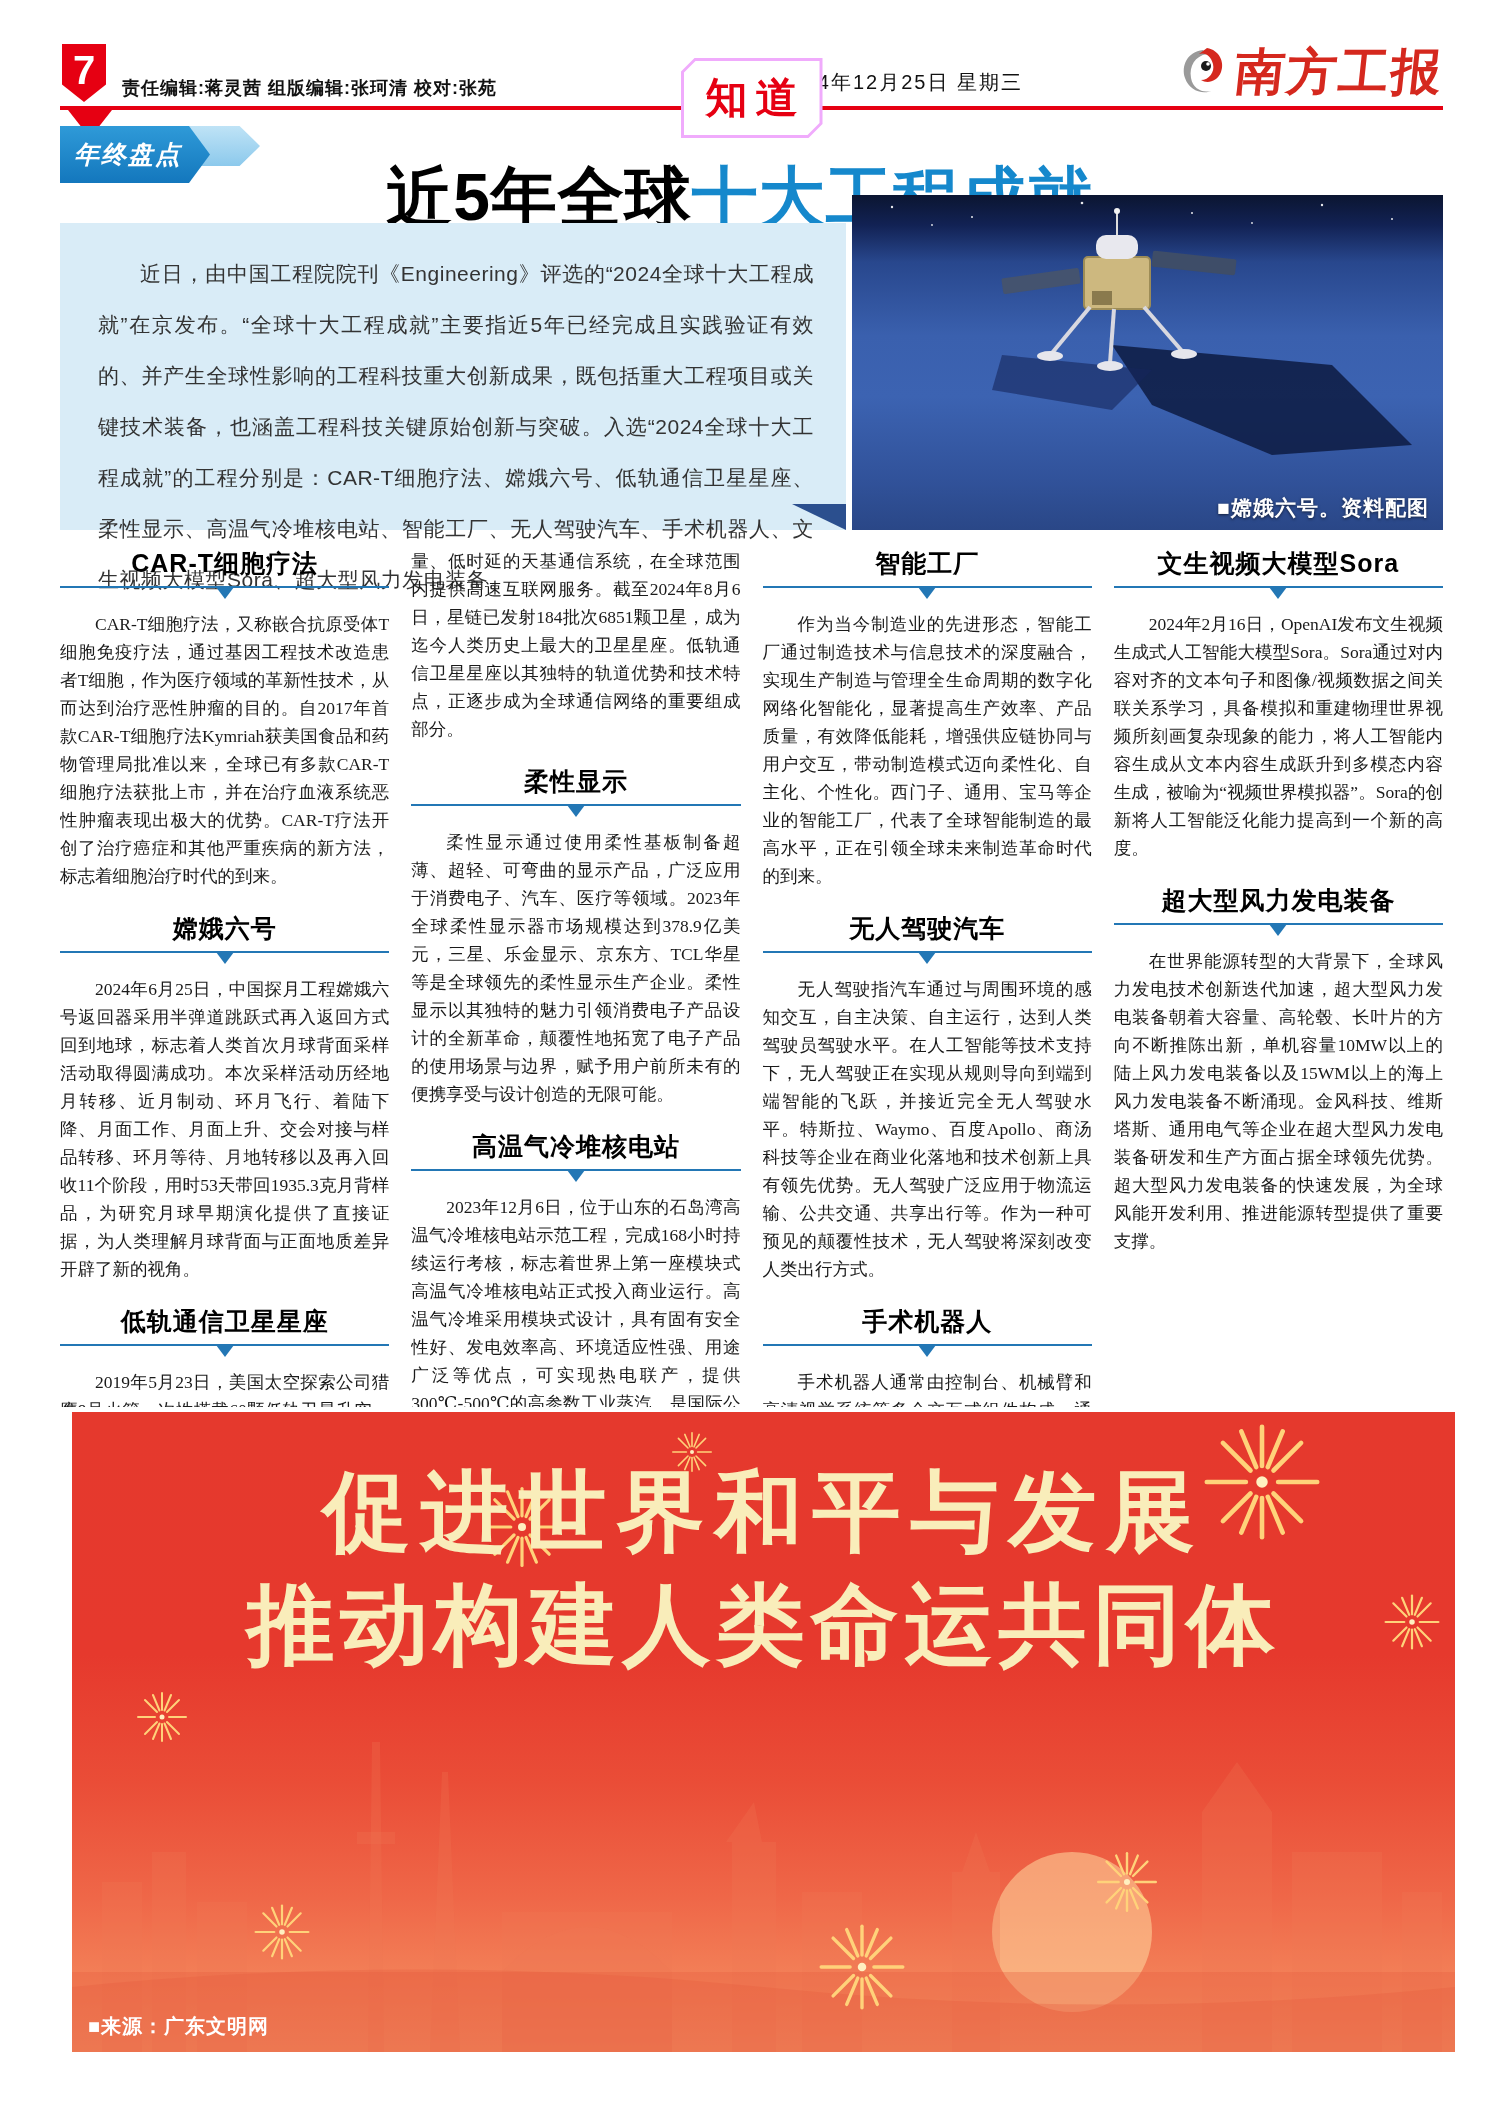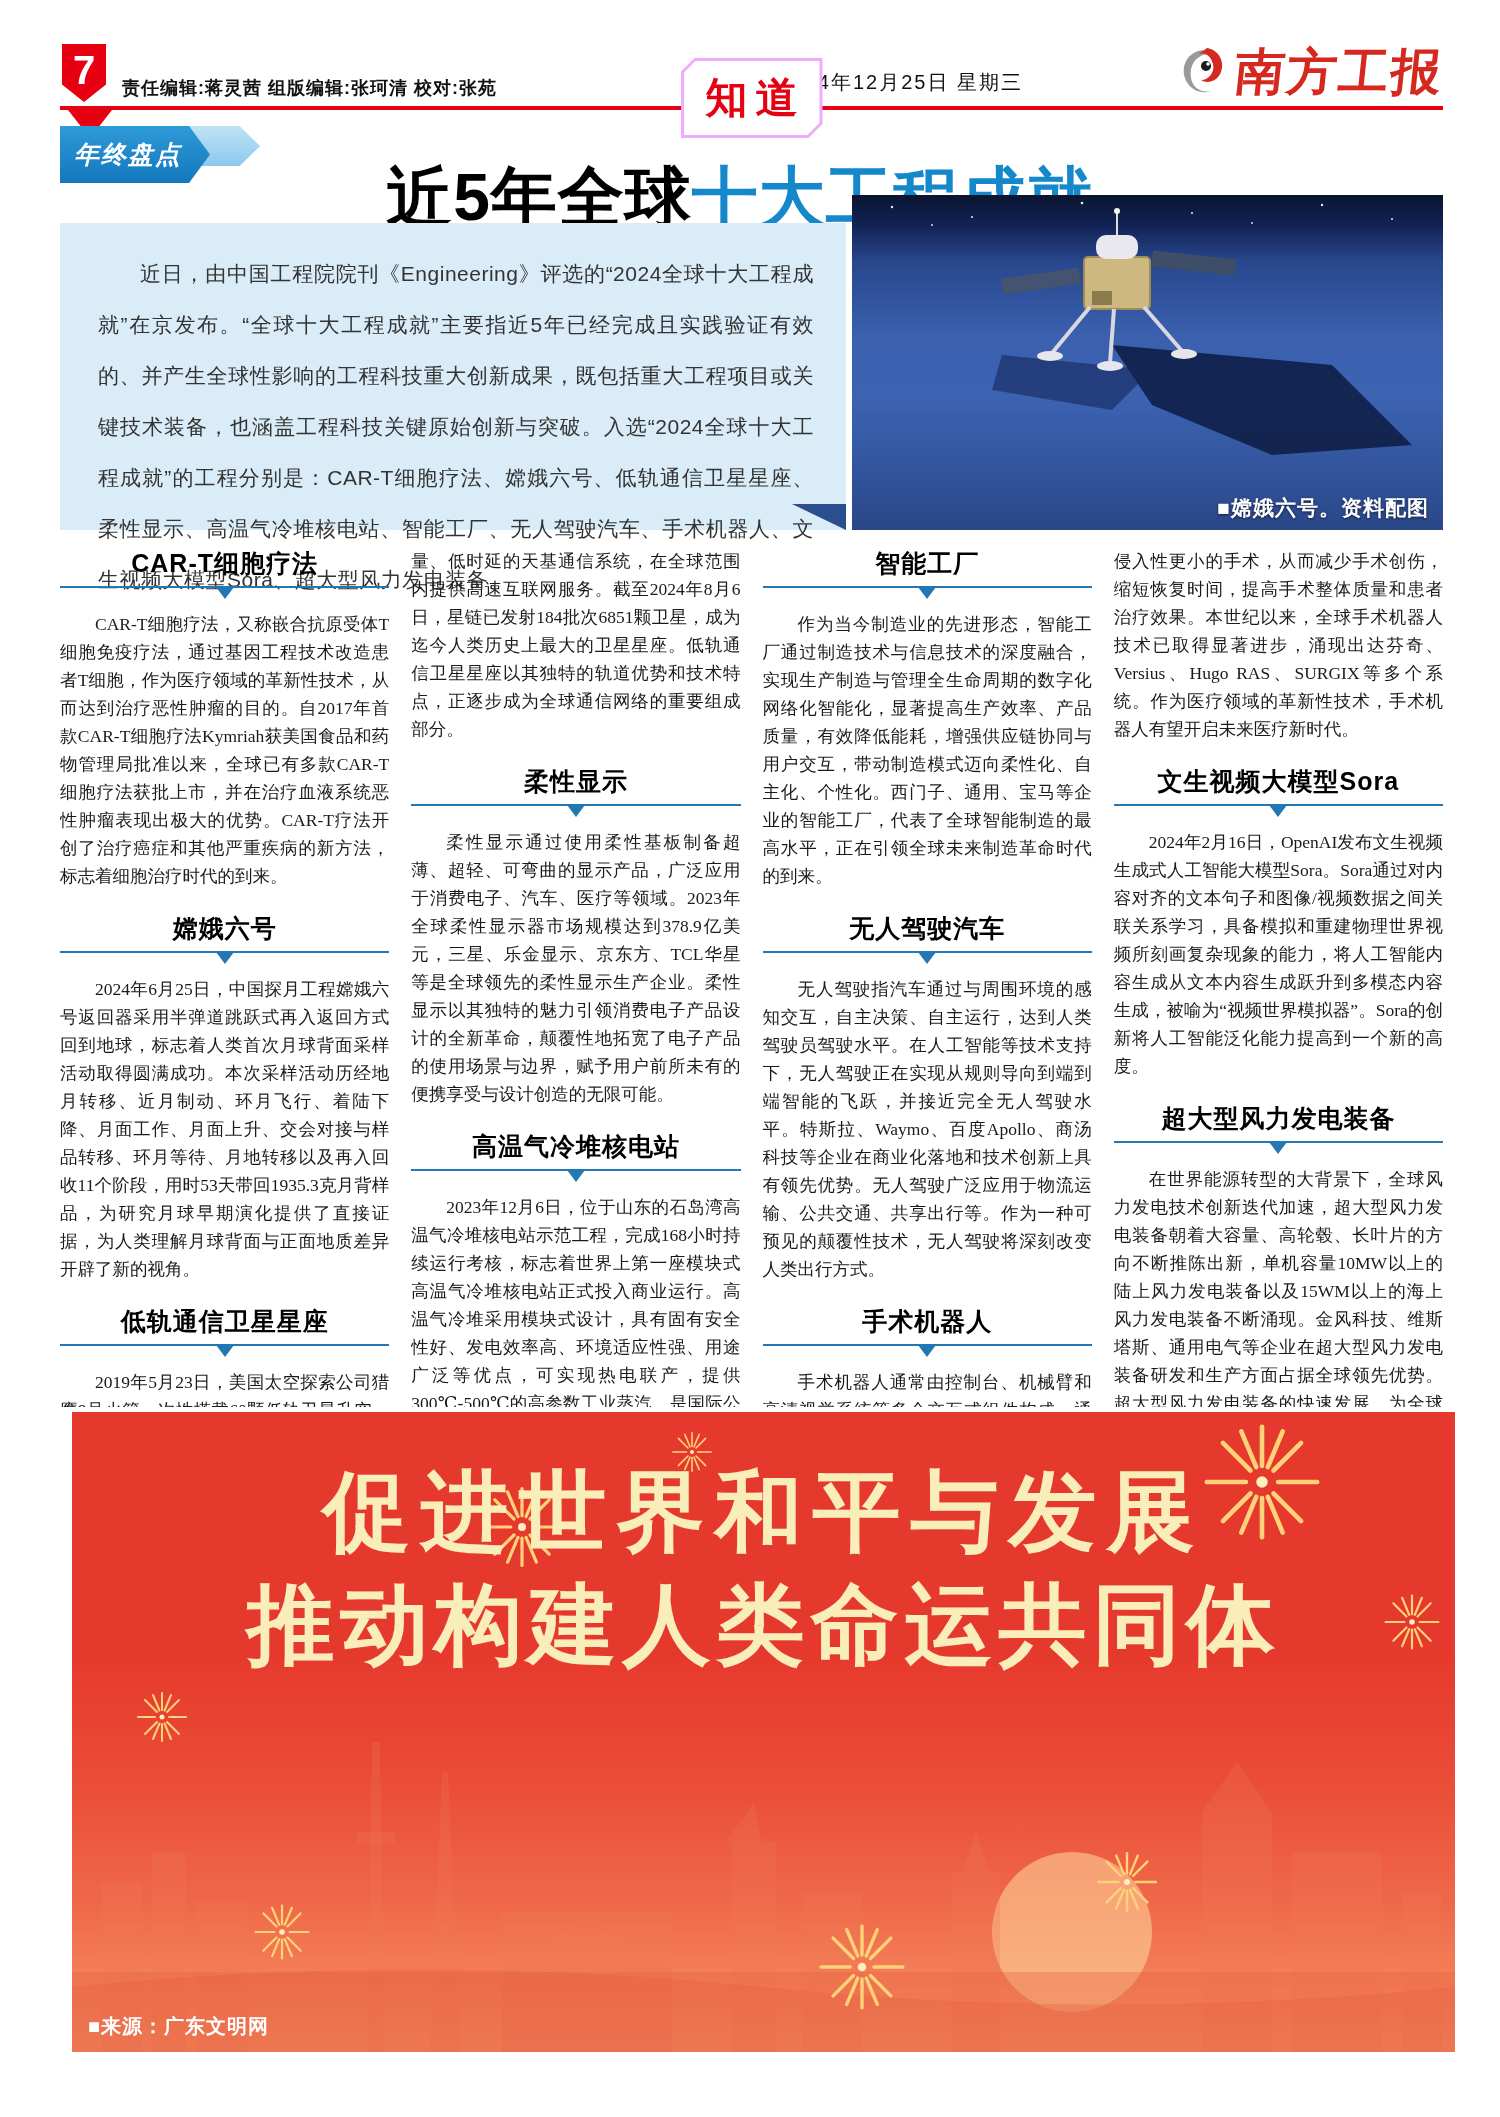--- a/index.html
+++ b/index.html
@@ -195,21 +195,20 @@
           <div class="sec-rule"></div>
           <p class="body-p">无人驾驶指汽车通过与周围环境的感知交互，自主决策、自主运行，达到人类驾驶员驾驶水平。在人工智能等技术支持下，无人驾驶正在实现从规则导向到端到端智能的飞跃，并接近完全无人驾驶水平。特斯拉、Waymo、百度Apollo、商汤科技等企业在商业化落地和技术创新上具有领先优势。无人驾驶广泛应用于物流运输、公共交通、共享出行等。作为一种可预见的颠覆性技术，无人驾驶将深刻改变人类出行方式。</p>
         </div>
         <div class="section">
           <h3 class="sec-title">手术机器人</h3>
           <div class="sec-rule"></div>
           <p class="body-p">手术机器人通常由控制台、机械臂和高清视觉系统等多个交互式组件构成，通过更高的控制精度、稳定性和操作灵活性，使外科医生能够执行复杂程度更高、</p>
         </div>
       </div>
     <div class="col">
-        <p class="body-p cont">侵入性更小的手术，从而减少手术创伤，缩短恢复时间，提高手术整体质量和患者治疗效果。本世纪以来，全球手术机器人技术已取得显著进步，涌现出达芬奇、Versius、Hugo RAS、SURGIX等多个系统。作为医疗领域的革新性技术，手术机器人有望开启未来医疗新时代。</p>
         <div class="section">
           <h3 class="sec-title">文生视频大模型Sora</h3>
           <div class="sec-rule"></div>
           <p class="body-p">2024年2月16日，OpenAI发布文生视频生成式人工智能大模型Sora。Sora通过对内容对齐的文本句子和图像/视频数据之间关联关系学习，具备模拟和重建物理世界视频所刻画复杂现象的能力，将人工智能内容生成从文本内容生成跃升到多模态内容生成，被喻为“视频世界模拟器”。Sora的创新将人工智能泛化能力提高到一个新的高度。</p>
         </div>
         <div class="section">
           <h3 class="sec-title">超大型风力发电装备</h3>
           <div class="sec-rule"></div>
           <p class="body-p">在世界能源转型的大背景下，全球风力发电技术创新迭代加速，超大型风力发电装备朝着大容量、高轮毂、长叶片的方向不断推陈出新，单机容量10MW以上的陆上风力发电装备以及15WM以上的海上风力发电装备不断涌现。金风科技、维斯塔斯、通用电气等企业在超大型风力发电装备研发和生产方面占据全球领先优势。超大型风力发电装备的快速发展，为全球风能开发利用、推进能源转型提供了重要支撑。</p>
         </div>

